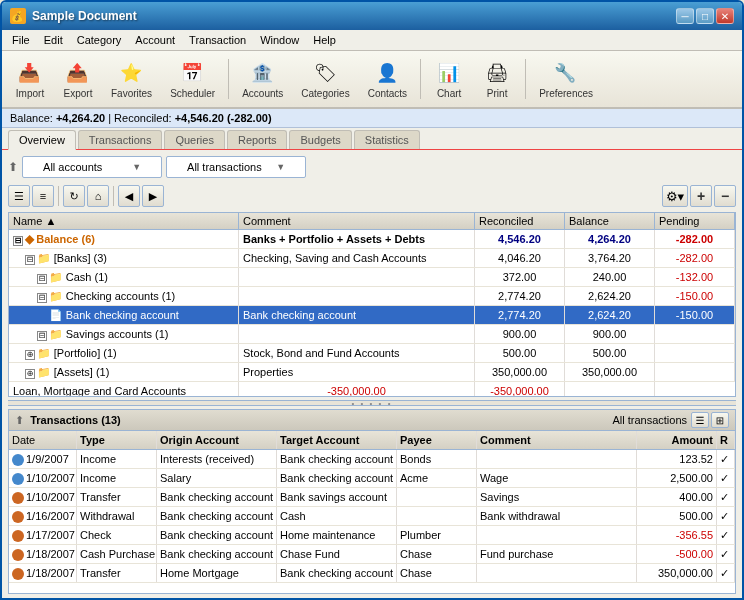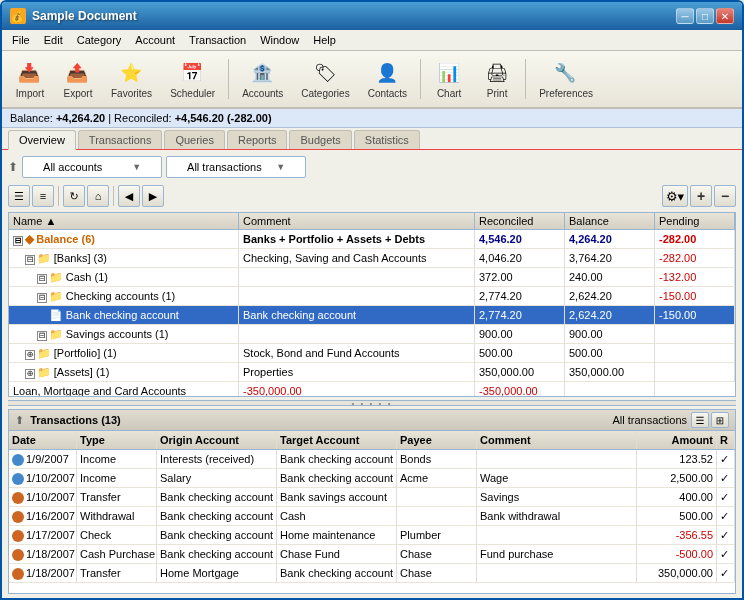--- a/index.html
+++ b/index.html
@@ -50,21 +50,21 @@
     
     .accounts-table { flex: 1; border: 1px solid #9ab4d4; background: white; overflow: hidden; display: flex; flex-direction: column; }
     .table-header { display: grid; grid-template-columns: 230px 1fr 90px 90px 80px; background: linear-gradient(to bottom, #e8e4d8, #d4d0c4); border-bottom: 1px solid #9ab4d4; }
     .th { padding: 2px 4px; border-right: 1px solid #9ab4d4; font-weight: normal; font-size: 11px; white-space: nowrap; overflow: hidden; }
     .table-body { overflow-y: auto; flex: 1; }
     .tr { display: grid; grid-template-columns: 230px 1fr 90px 90px 80px; border-bottom: 1px solid #e8e4d8; cursor: pointer; }
     .tr.selected { background: #316ac5; color: white; }
     .tr.bold-row { font-weight: bold; }
     .tr.selected .td { color: white; }
     .td { padding: 1px 4px; border-right: 1px solid #e0dcd8; white-space: nowrap; overflow: hidden; font-size: 11px; line-height: 16px; }
-    .td.right { text-align: left; }
+    .td.right { text-align: center; }
     .td.red { color: #cc0000; }
     .indent1 { padding-left: 16px; }
     .indent2 { padding-left: 28px; }
     .indent3 { padding-left: 40px; }
     
     .divider-row { height: 6px; background: #e8e4d8; border-top: 1px solid #9ab4d4; border-bottom: 1px solid #9ab4d4; cursor: row-resize; display: flex; align-items: center; justify-content: center; }
     .divider-dots { color: #888; letter-spacing: 2px; font-size: 8px; }
     
     .transactions-section { height: 185px; border: 1px solid #9ab4d4; background: white; display: flex; flex-direction: column; }
     .trans-header { display: flex; align-items: center; background: linear-gradient(to bottom, #e0dcd0, #ccc8bc); border-bottom: 1px solid #9ab4d4; padding: 2px 6px; gap: 6px; }
@@ -298,21 +298,21 @@
         <div class="trans-filter">
           <span class="trans-filter-label">All transactions</span>
           <div class="icon-btns">
             <div class="small-icon-btn">☰</div>
             <div class="small-icon-btn">⊞</div>
           </div>
         </div>
       </div>
 
       <div class="trans-table-header">
-        <div class="ttd" style="background:linear-gradient(to bottom,#e8e4d8,#d4d0c4);font-weight:bold;">Date</div>
+        <div class="ttd" style="background:linear-gradient(to bottom,#e8e4d8,#d4d0c4);font-weight:normal;">Date</div>
         <div class="ttd" style="background:linear-gradient(to bottom,#e8e4d8,#d4d0c4);font-weight:bold;">Type</div>
         <div class="ttd" style="background:linear-gradient(to bottom,#e8e4d8,#d4d0c4);font-weight:bold;">Origin Account</div>
         <div class="ttd" style="background:linear-gradient(to bottom,#e8e4d8,#d4d0c4);font-weight:bold;">Target Account</div>
         <div class="ttd" style="background:linear-gradient(to bottom,#e8e4d8,#d4d0c4);font-weight:bold;">Payee</div>
         <div class="ttd" style="background:linear-gradient(to bottom,#e8e4d8,#d4d0c4);font-weight:bold;">Comment</div>
         <div class="ttd right" style="background:linear-gradient(to bottom,#e8e4d8,#d4d0c4);font-weight:bold;">Amount</div>
         <div class="ttd" style="background:linear-gradient(to bottom,#e8e4d8,#d4d0c4);font-weight:bold;">R</div>
       </div>
 
       <div class="trans-body">

